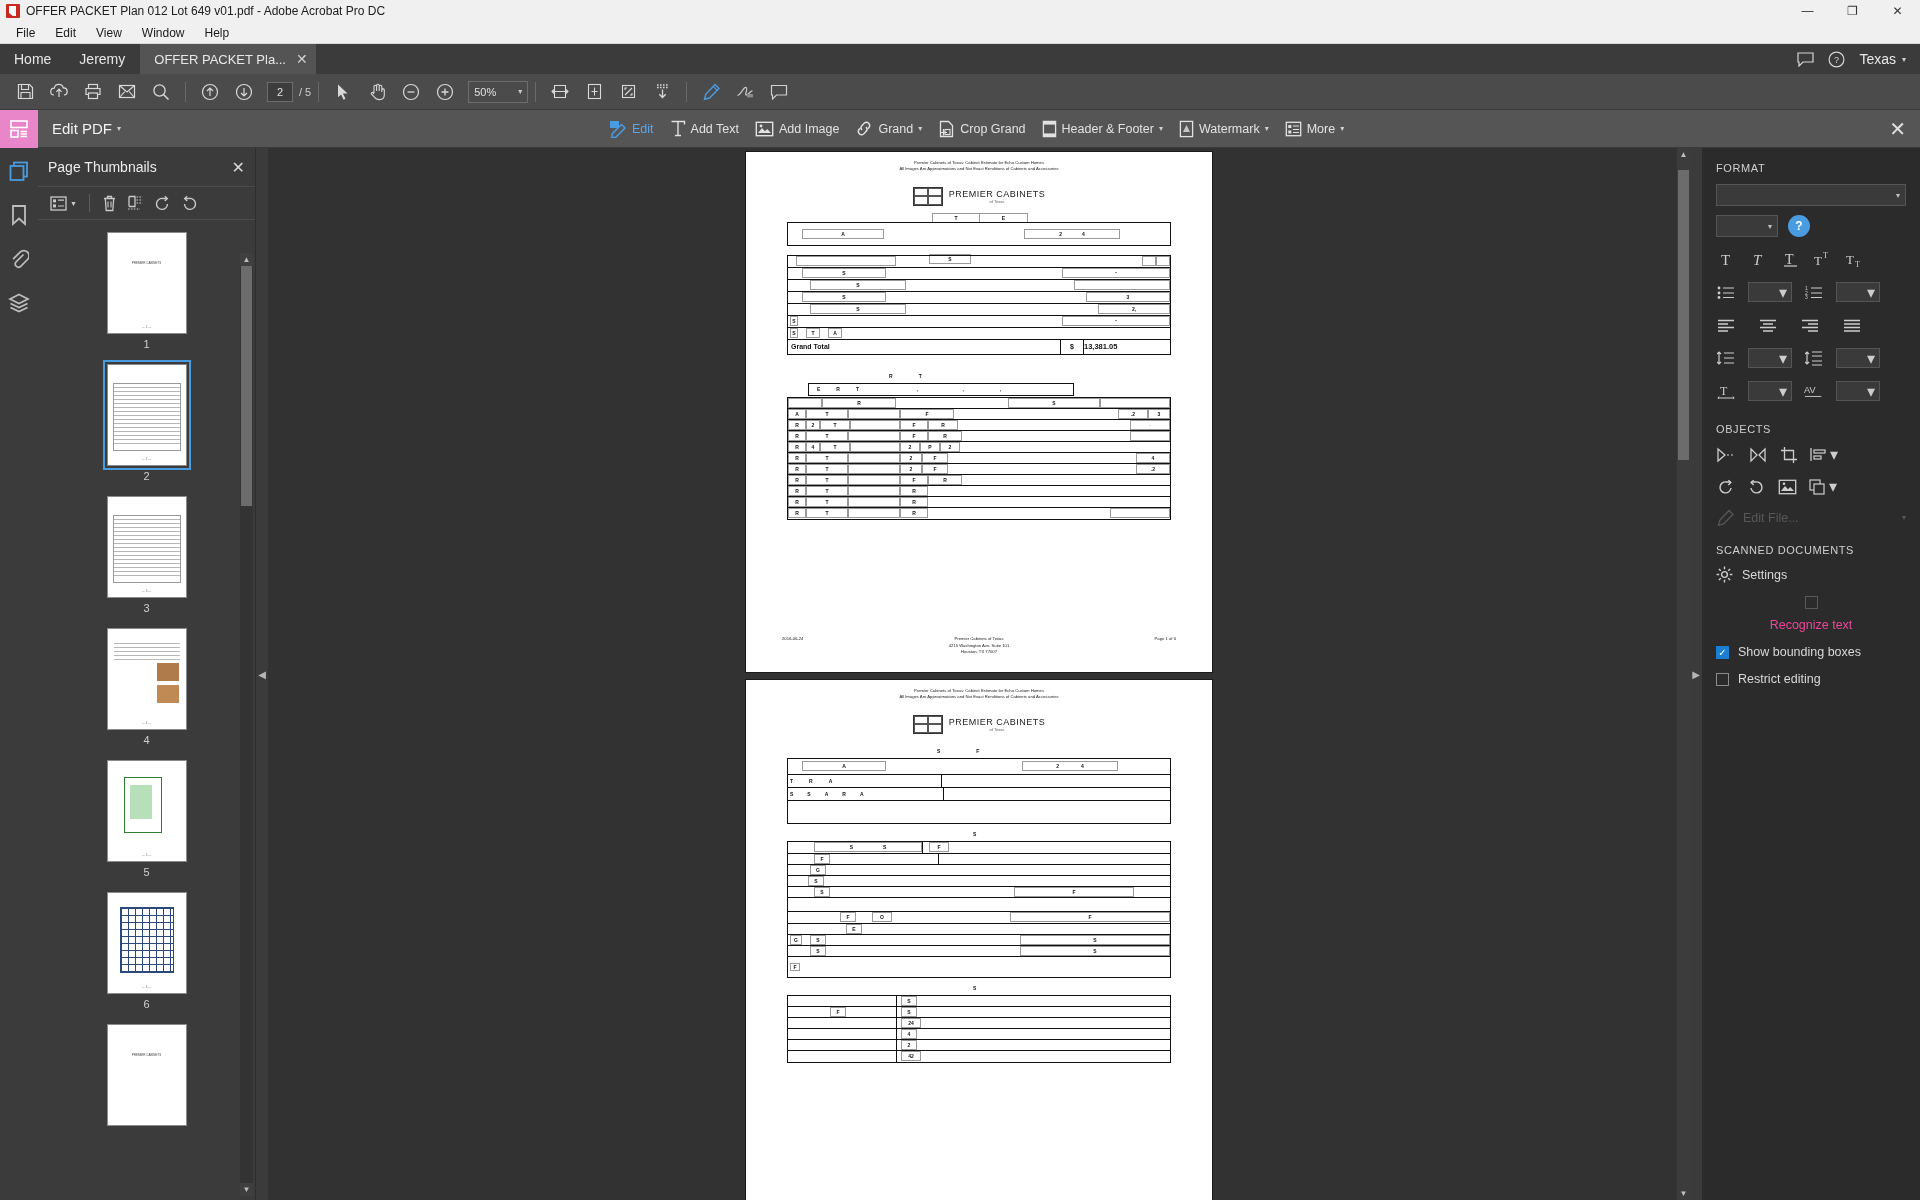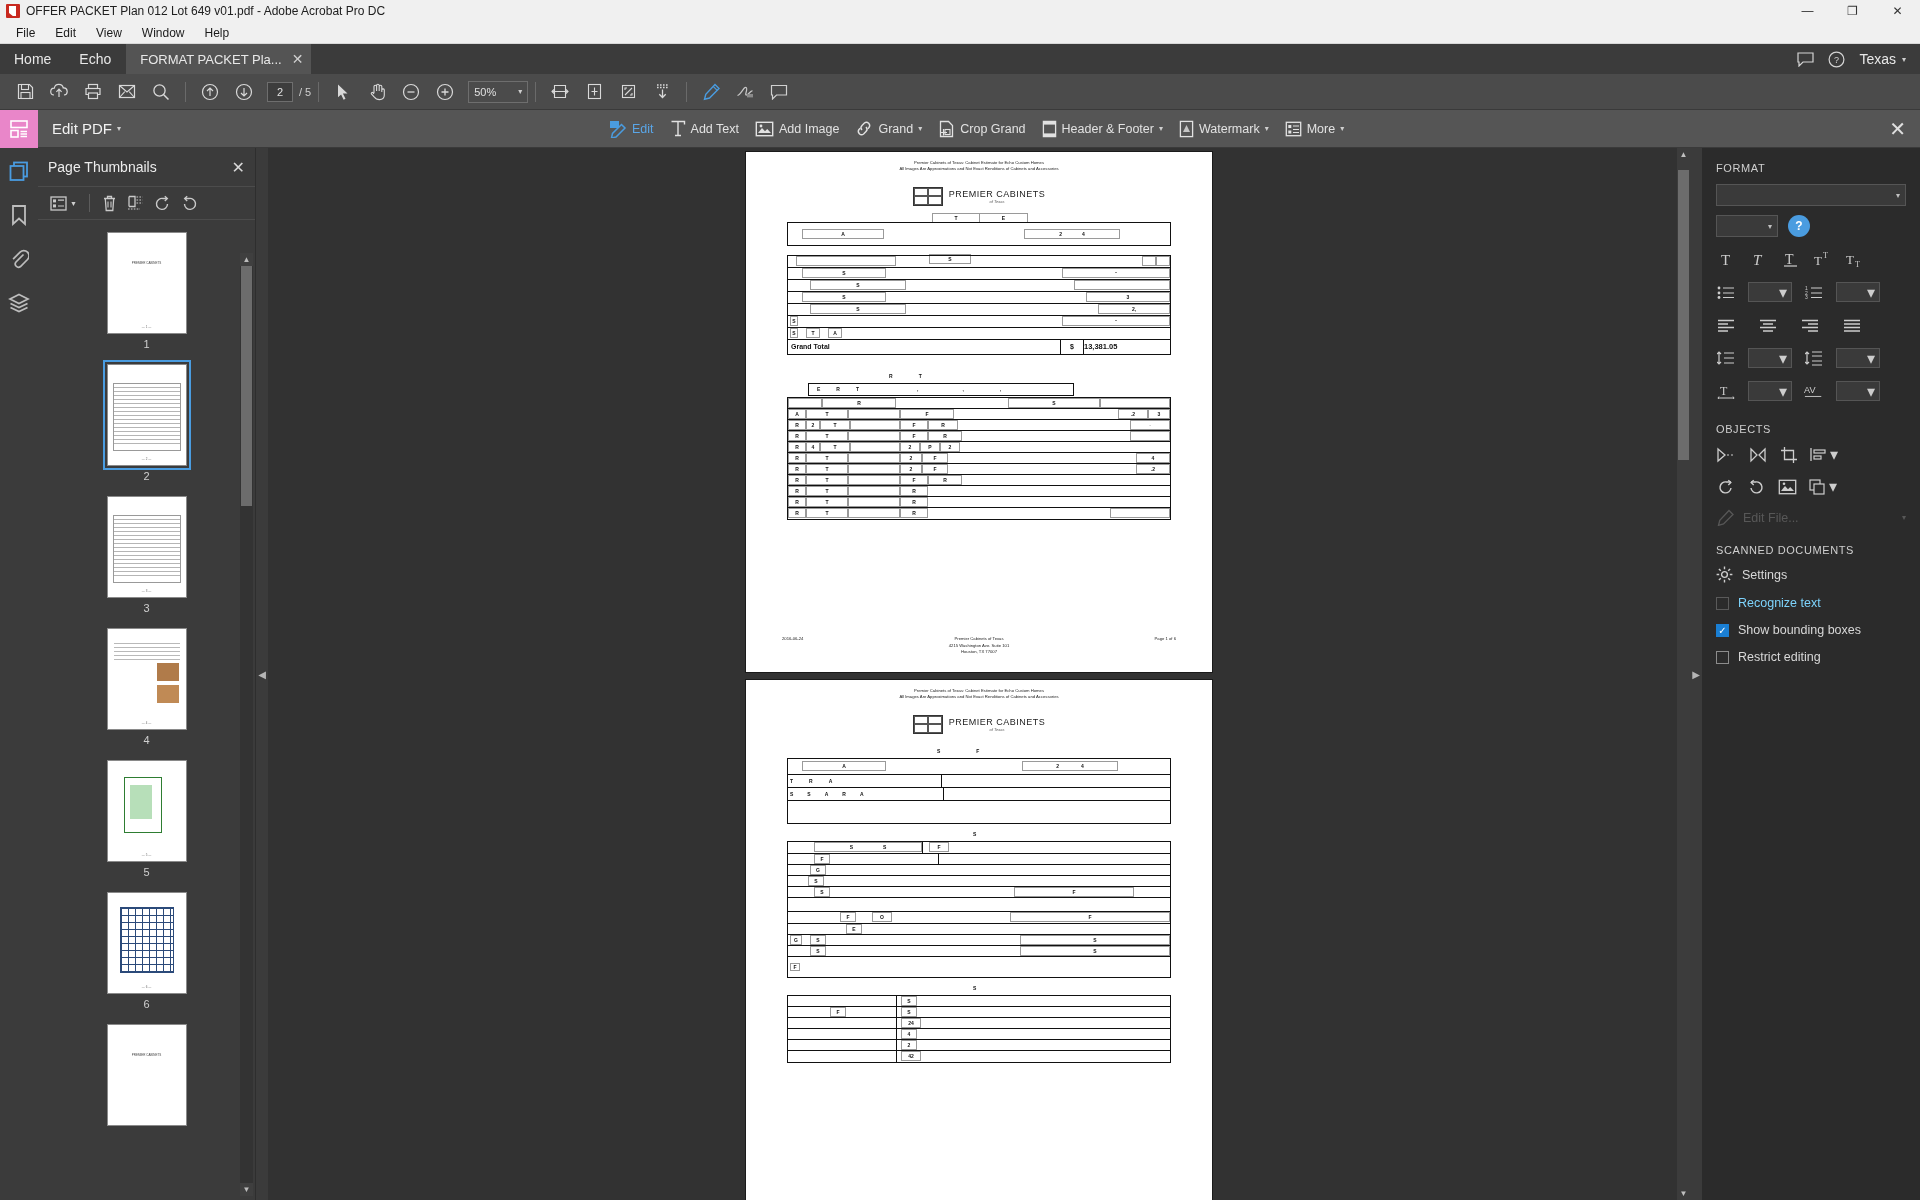--- a/index.html
+++ b/index.html
@@ -177,21 +177,21 @@
   .iconrow { display:flex; gap:12px; align-items:center; margin-bottom:13px; color:#cdcdcd; }
   .iconrow .ig { width:20px; height:20px; display:flex; align-items:center; justify-content:center; }
   .iconrow .dds { height:20px; background:#3a3a3a; border:1px solid #555; flex:0 0 44px;
                   display:flex; align-items:center; justify-content:flex-end; padding:0 4px; }
   .disabled { opacity:0.45; }
   .objrow { display:flex; gap:12px; align-items:center; margin-bottom:13px; color:#cdcdcd; }
   .editusing { display:flex; align-items:center; gap:8px; color:#8d8d8d; font-size:12.5px;
                margin-bottom:18px; }
   .editusing .cv { margin-left:auto; font-size:8px; }
   .scanrow { display:flex; align-items:center; gap:9px; font-size:12.5px; margin-bottom:13px; }
-  .scanrow.dim { color:#7dd3fc; }
+  .scanrow.dim { color:#ec4899;flex-direction:column; }
   .cb { width:13px; height:13px; border:1px solid #8c8c8c; background:#2b2b2b; flex:0 0 13px;
         display:flex; align-items:center; justify-content:center; }
   .cb.on { background:#1a7fd4; border-color:#1a7fd4; color:#fff; font-size:10px; }
   .cb.dimb { border-color:#5a5a5a; }
   svg { display:block; }
 </style>
 </head>
 <body>
 
 <div class="titlebar">
@@ -209,23 +209,23 @@
 <div class="menubar">
   <div class="mi">File</div>
   <div class="mi">Edit</div>
   <div class="mi">View</div>
   <div class="mi">Window</div>
   <div class="mi">Help</div>
 </div>
 
 <div class="tabbar">
   <div class="homet">Home</div>
-  <div class="toolst">Echo</div>
+  <div class="toolst">Jeremy</div>
   <div class="doctab">
-    <span>FORMAT PACKET Pla...</span>
+    <span>OFFER PACKET Pla...</span>
     <span class="x">✕</span>
   </div>
   <div class="right">
     <div class="ic">
       <svg width="17" height="15" viewBox="0 0 17 15">
           <path d="M1 1h15v9H6l-4 4V10H1z" fill="none" stroke="#d5d5d5" stroke-width="1.2"></path>
         </svg>
     </div>
     <div class="ic">
       <svg width="17" height="17" viewBox="0 0 17 17">

